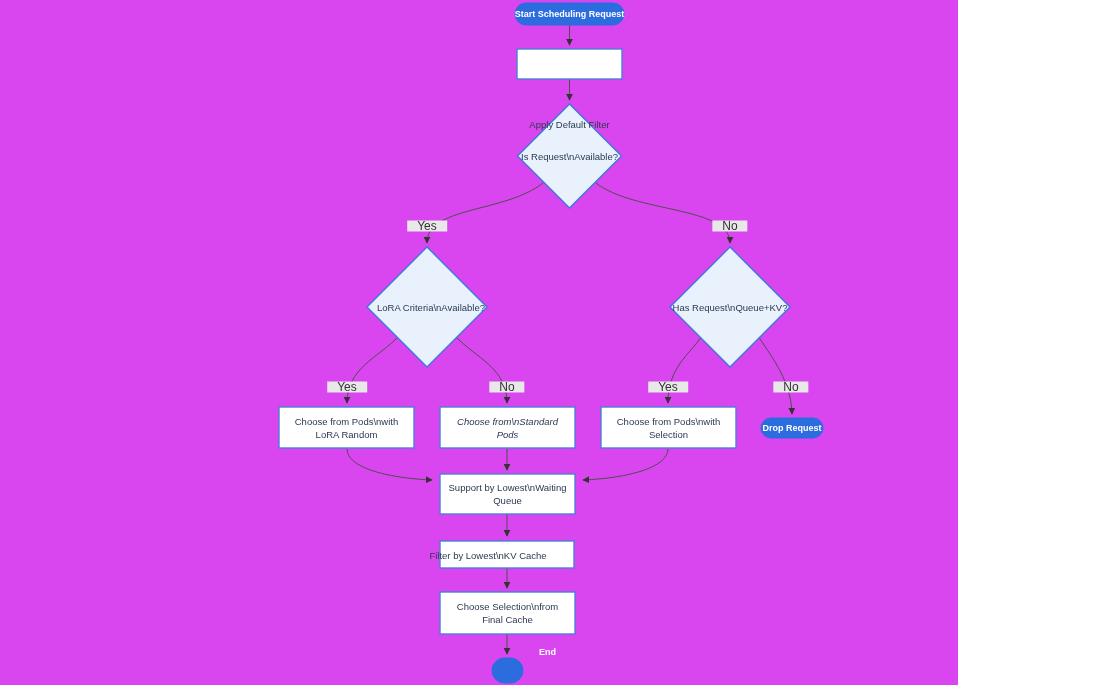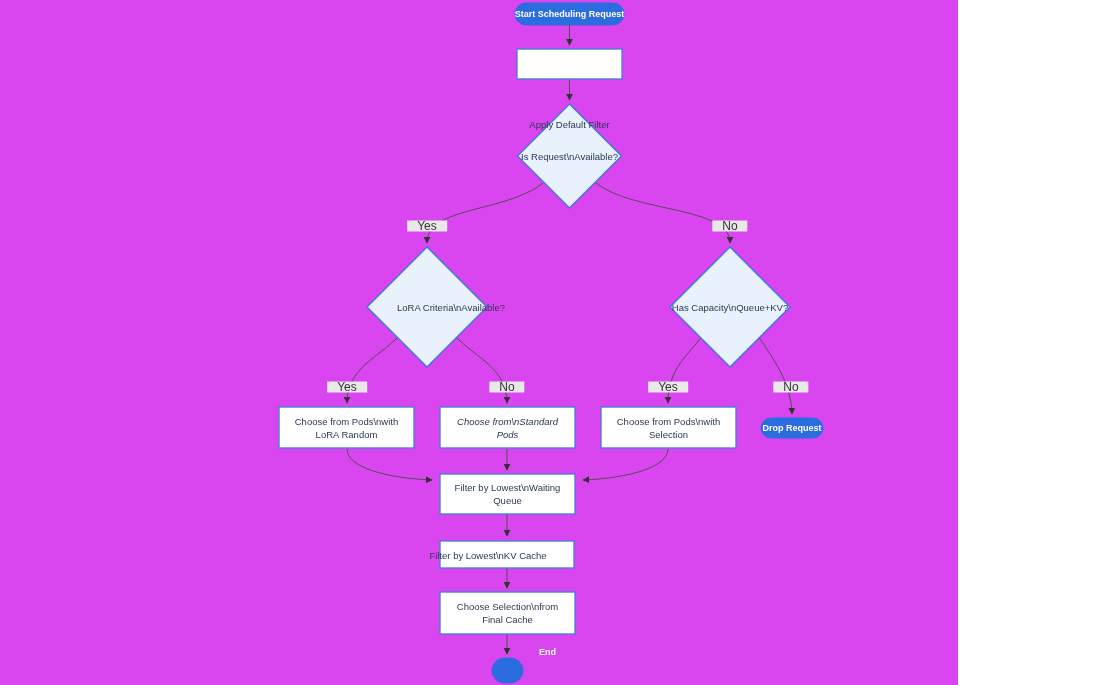--- a/index.html
+++ b/index.html
@@ -91,26 +91,26 @@
   </div>
 
   <div class="nlabel" style="left:569.5px;top:76px;margin-top:48px;">
     <span>Apply Default Filter</span>
   </div>
 
   <div class="nlabel" style="left:569.5px;top:156px;">
     <span>Is Request\nAvailable?</span>
   </div>
 
-  <div class="nlabel" style="left:427px;top:307px;padding-left:48px;">
+  <div class="nlabel" style="left:407px;top:307px;padding-left:48px;">
     <span>LoRA Criteria\nAvailable?</span>
   </div>
 
   <div class="nlabel" style="left:730px;top:307px;">
-    <span>Has Capacity\nQueue+KV?</span>
+    <span>Has Request\nQueue+KV?</span>
   </div>
 
   <div class="nlabel" style="left:346.5px;top:427.5px;">
     <span>Choose from Pods\nwith</span>
     <span>LoRA Random</span>
   </div>
 
   <div class="nlabel" style="left:507.5px;top:427.5px;font-style:italic;">
     <span>Choose from\nStandard</span>
     <span>Pods</span>
@@ -119,21 +119,21 @@
   <div class="nlabel" style="left:668.5px;top:427.5px;">
     <span>Choose from Pods\nwith</span>
     <span>Selection</span>
   </div>
 
   <div class="nlabel pill-label" style="left:792px;top:428px;text-align:center;">
     <span>Drop Request</span>
   </div>
 
   <div class="nlabel" style="left:507.5px;top:494px;">
-    <span>Filter by Lowest\nWaiting</span>
+    <span>Support by Lowest\nWaiting</span>
     <span>Queue</span>
   </div>
 
   <div class="nlabel" style="left:488px;top:554.5px;">
     <span>Filter by Lowest\nKV Cache</span>
   </div>
 
   <div class="nlabel" style="left:507.5px;top:613px;">
     <span>Choose Selection\nfrom</span>
     <span>Final Cache</span>

